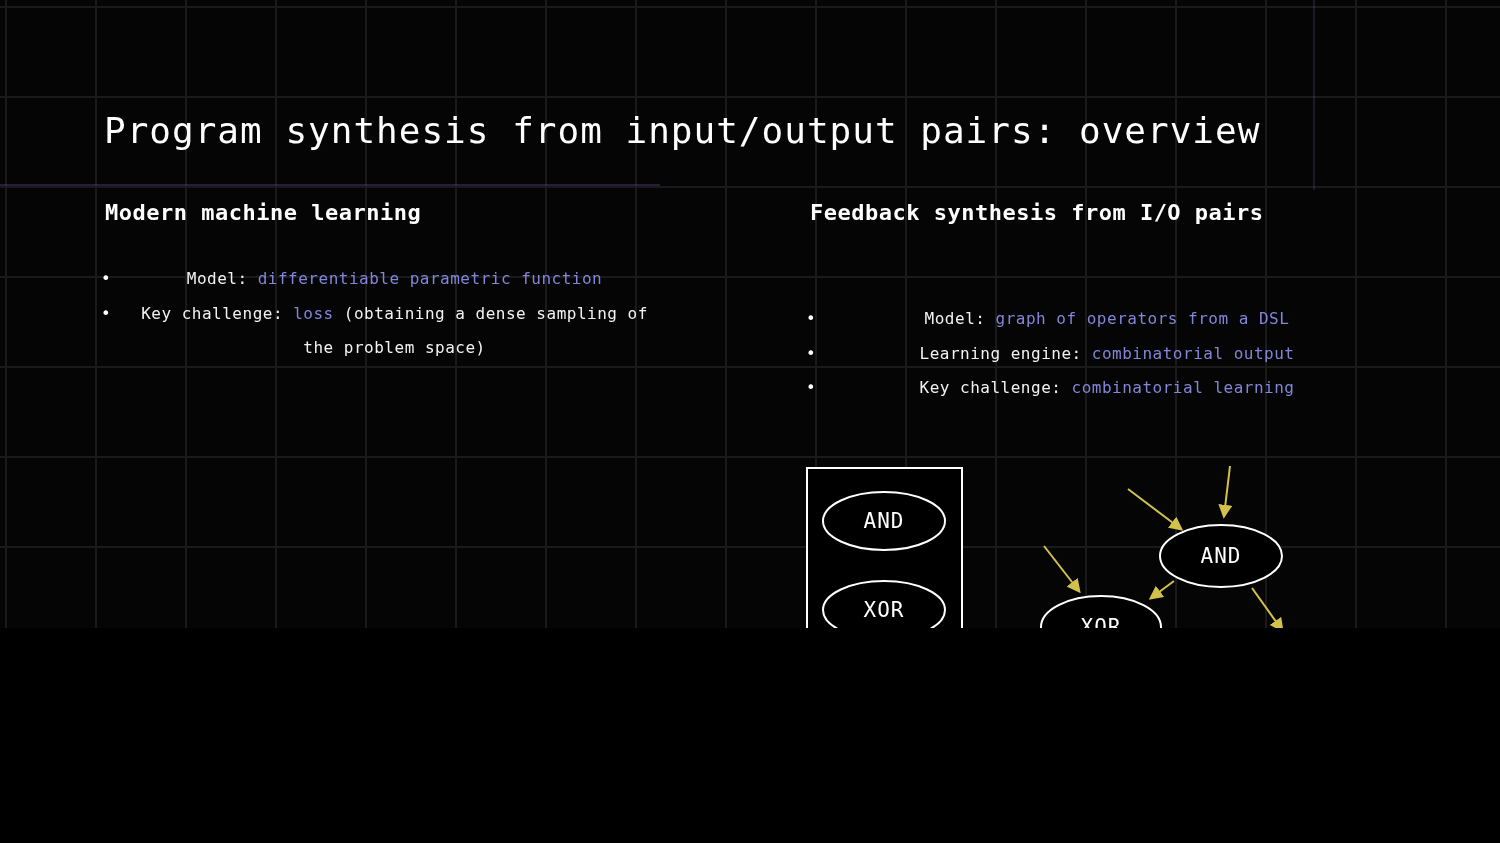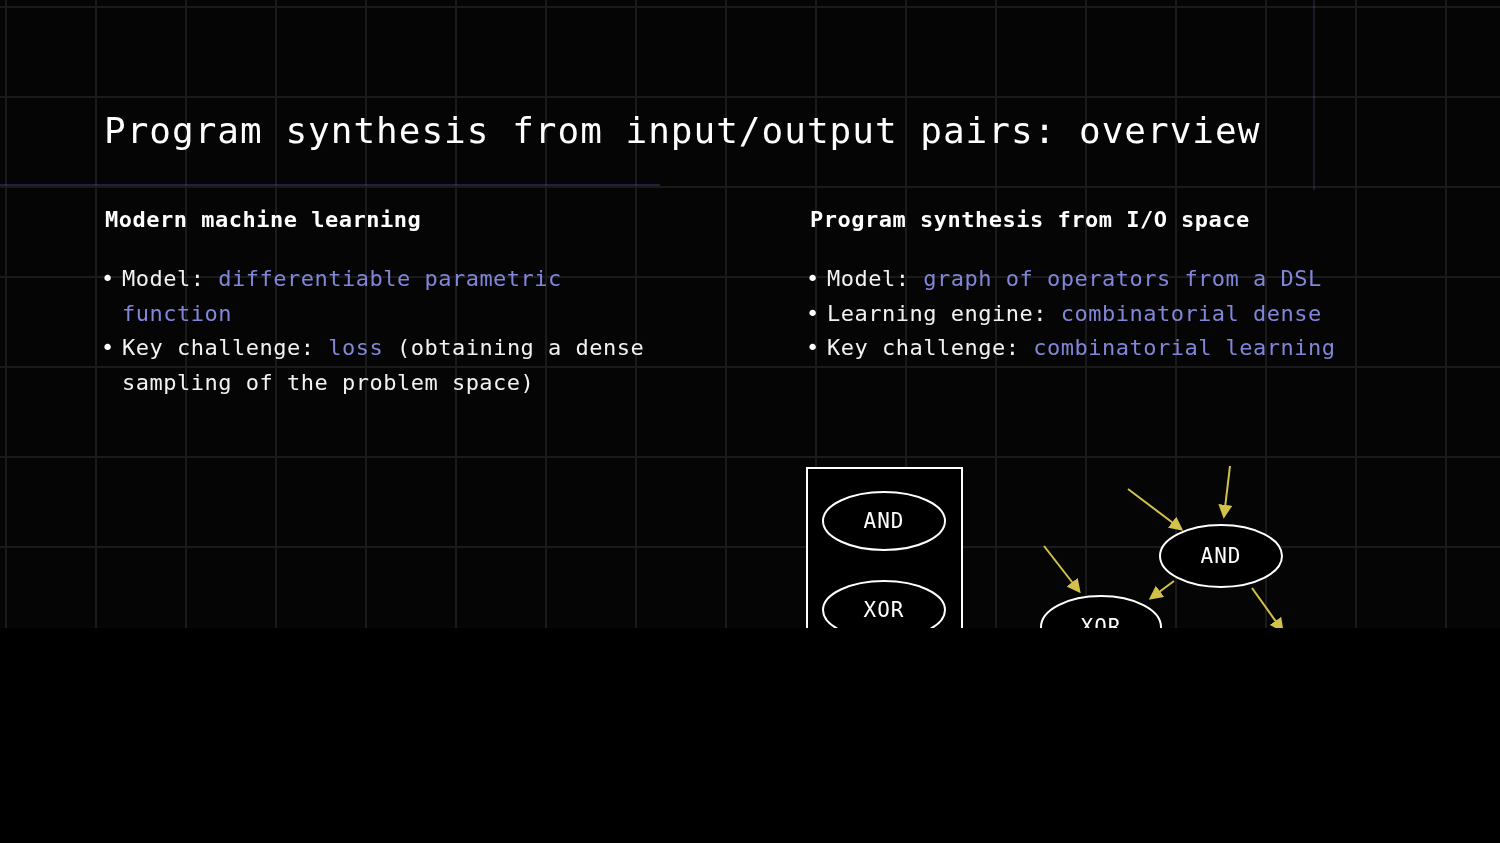--- a/index.html
+++ b/index.html
@@ -18,33 +18,33 @@
   }
   .grid-accent { position:absolute; pointer-events:none; }
   .grid-accent.h1 { left:0; top:184px; width:660px; height:2px; background:rgba(124,96,200,0.28); }
   .grid-accent.v1 { left:1313px; top:0; width:2px; height:190px; background:rgba(124,96,200,0.22); }
   .title {
     position:absolute; left:104px; top:110px;
     font-size:36px; letter-spacing:1px; font-weight:400; color:#ffffff;
     white-space:nowrap;
   }
   .col-heading {
-    position:absolute; top:207px;
+    position:absolute; top:200px;
     font-size:22px; letter-spacing:0.5px; font-weight:700; color:#ffffff;
     white-space:nowrap;
   }
   .col-heading.left  { left:105px; }
   .col-heading.right { left:810px; }
   ul.bullets {
     position:absolute; top:262px;
     list-style:none; margin:0; padding:0;
-    font-size:22px; letter-spacing:0.5px; line-height:34.7px;
+    font-size:16px; letter-spacing:0.5px; line-height:34.7px;text-align:center;
   }
   ul.bullets.left  { left:122px; width:545px; }
-  ul.bullets.right { left:827px; width:560px; }
+  ul.bullets.right { left:827px; width:560px;margin-top:40px; }
   ul.bullets li { position:relative; }
   ul.bullets li::before {
     content:"\2022";
     position:absolute; left:-21px; top:0;
     color:#ffffff;
   }
   .accent { color:#8286d8; }
   .diagram-svg { position:absolute; left:790px; top:450px; }
   .node-label {
     font-family:"DejaVu Sans Mono", monospace;
@@ -56,37 +56,37 @@
 <body>
 
 <div class="slide">
 
   <div class="grid-accent h1"></div>
   <div class="grid-accent v1"></div>
 
   <div class="title">Program synthesis from input/output pairs: overview</div>
 
   <div class="col-heading left">Modern machine learning</div>
-  <div class="col-heading right">Program synthesis from I/O space</div>
+  <div class="col-heading right">Feedback synthesis from I/O pairs</div>
 
   <ul class="bullets left">
     <li>
       <span>Model: </span><span class="accent">differentiable parametric function</span><span></span>
     </li>
     <li>
       <span>Key challenge: </span><span class="accent">loss</span><span> (obtaining a dense sampling of the problem space)</span>
     </li>
   </ul>
 
   <ul class="bullets right">
     <li>
       <span>Model: </span><span class="accent">graph of operators from a DSL</span><span></span>
     </li>
     <li>
-      <span>Learning engine: </span><span class="accent">combinatorial dense</span><span></span>
+      <span>Learning engine: </span><span class="accent">combinatorial output</span><span></span>
     </li>
     <li>
       <span>Key challenge: </span><span class="accent">combinatorial learning</span><span></span>
     </li>
   </ul>
 
   <svg class="diagram-svg" width="620" height="330" viewBox="0 0 620 330">
     <defs>
       <marker id="arrow" viewBox="0 0 10 10" refX="8" refY="5" markerWidth="7" markerHeight="7" orient="auto-start-reverse">
         <path d="M0,0 L10,5 L0,10 z" fill="#d2c14b"></path>

